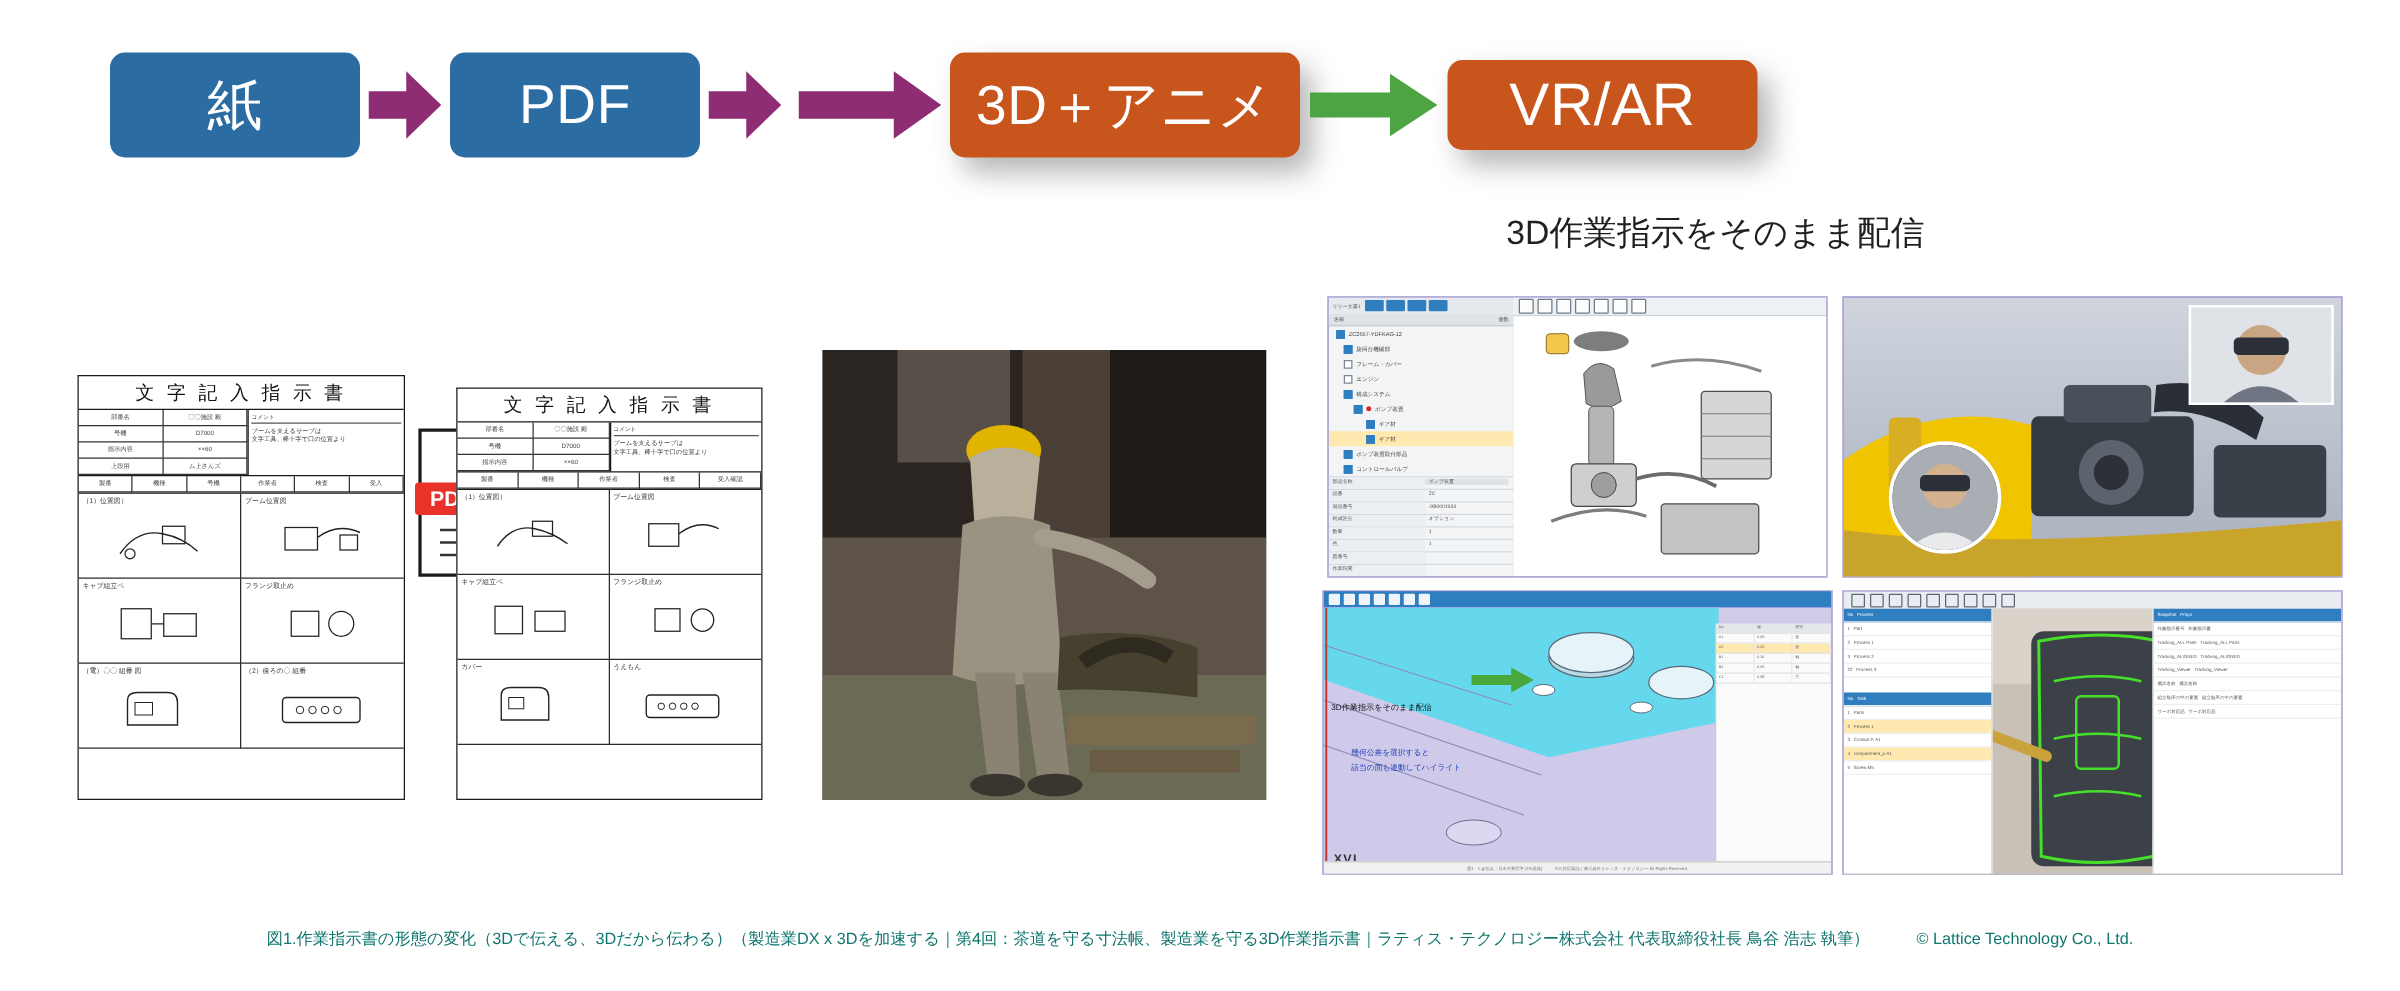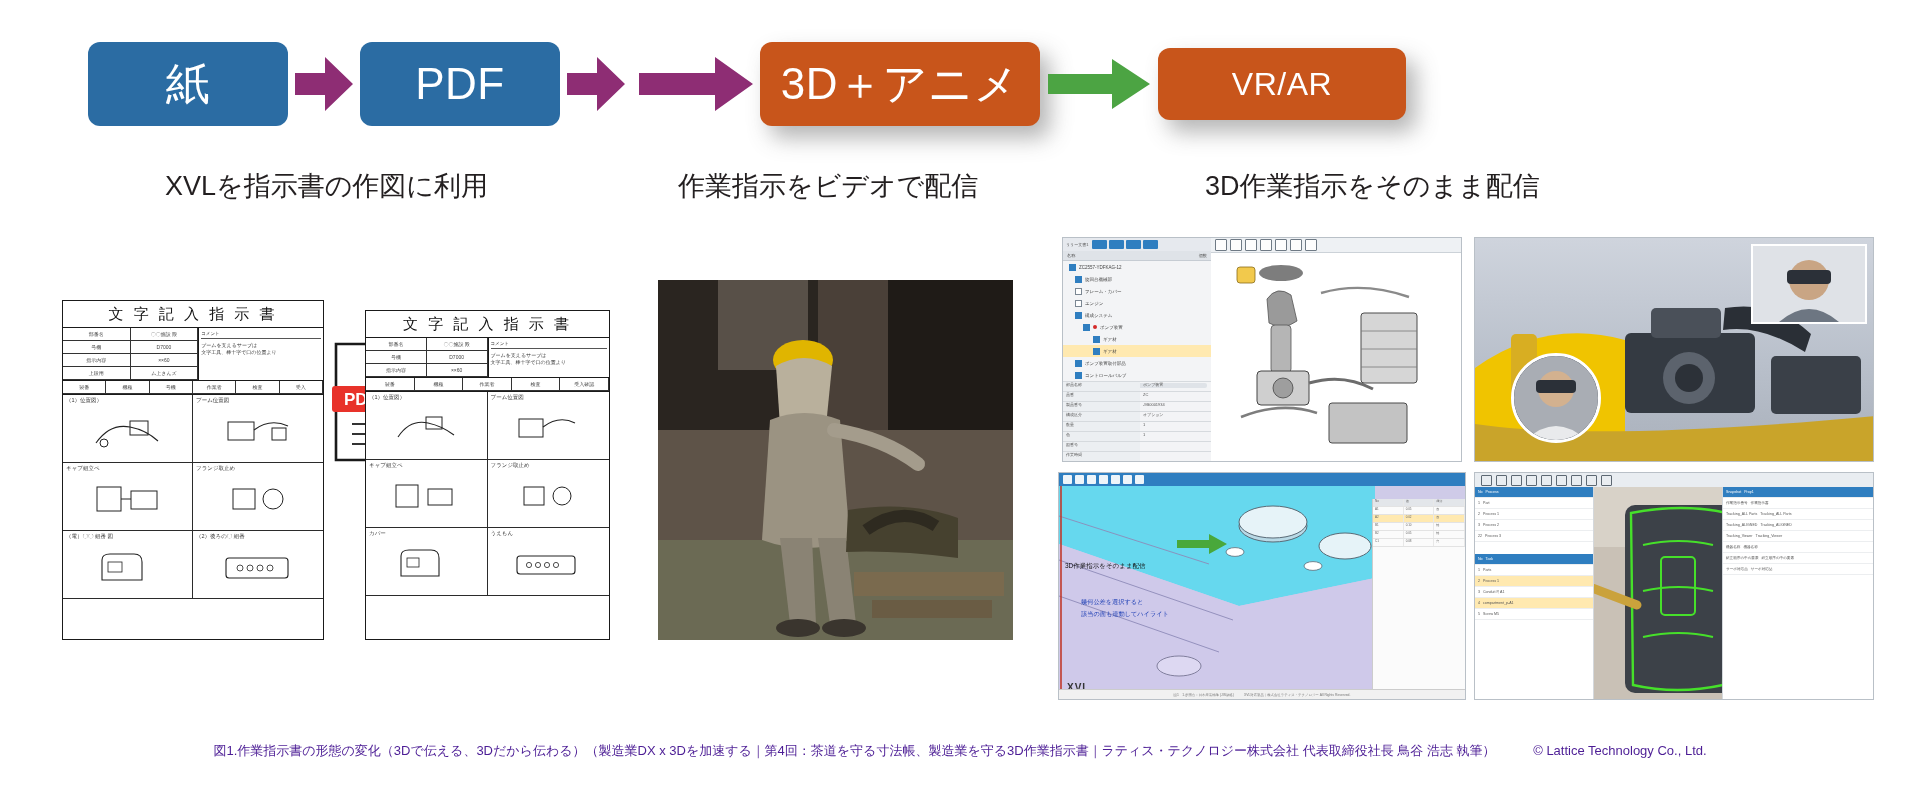--- a/index.html
+++ b/index.html
@@ -14,21 +14,21 @@
   .flow-box{
     border-radius:12px;display:flex;align-items:center;justify-content:center;
     color:#fff;font-weight:400;letter-spacing:.5px;box-sizing:border-box;
   }
   .flow-box.blue{background:#2B6CA3;}
   .flow-box.orange{background:#C8551B;box-shadow:10px 12px 22px rgba(90,90,90,.45);}
   .b-paper{width:200px;height:84px;font-size:44px;margin-left:88px;}
   .b-pdf{width:200px;height:84px;font-size:44px;}
   .b-video{width:200px;height:84px;font-size:44px;}
   .b-3d{width:280px;height:84px;font-size:44px;}
-  .b-vr{width:248px;height:72px;font-size:32px;}
+  .b-vr{width:248px;height:72px;font-size:48px;}
 
   .arrow{flex:0 0 auto;display:flex;align-items:center;justify-content:center;}
   .arrow svg{display:block;}
 
   
   .captions{position:absolute;left:0;top:168px;width:1920px;height:40px;}
   .cap{position:absolute;font-size:27px;color:#231f20;white-space:nowrap;}
   .cap1{left:165px;}
   .cap2{left:678px;}
   .cap3{left:1205px;}
@@ -108,21 +108,21 @@
   .ar-right{position:absolute;right:0;top:14px;width:150px;bottom:0;background:#fff;border-left:1px solid #d4d8dc;}
 
   
   .vr-scene{position:absolute;inset:0;background:linear-gradient(180deg,#cfd4dd 0%,#b9c0cb 55%,#a9b0bb 100%);}
   .vr-inset{position:absolute;right:6px;top:6px;width:112px;height:76px;background:#e8eaee;border:2px solid #fff;}
   .vr-bubble{position:absolute;left:36px;bottom:18px;width:84px;height:84px;border-radius:50%;
       background:#3c4450;border:3px solid #fff;overflow:hidden;}
 
   
   .footer{position:absolute;left:0;top:742px;width:1920px;text-align:center;
-      font-size:13px;color:#4c1d95;white-space:nowrap;}
+      font-size:13px;color:#0f766e;white-space:nowrap;}
   .footer .cr{margin-left:34px;}
 </style>
 </head>
 <body>
 
 <div class="flow">
 
   <div class="flow-box blue b-paper">
     <span>紙</span>
   </div>
@@ -159,22 +159,20 @@
         <path d="M2 18 H66 V3 L104 28 L66 53 V38 H2 Z" fill="#4CA443"></path>
       </svg>
   </div>
 
   <div class="flow-box orange b-vr">
     <span>VR/AR</span>
   </div>
 </div>
 
 <div class="captions">
-  <div class="cap cap1">XVLを指示書の作図に利用</div>
-  <div class="cap cap2">作業指示をビデオで配信</div>
   <div class="cap cap3">3D作業指示をそのまま配信</div>
 </div>
 
 <div class="stage">
 
   <div class="sheet sheet-a">
     <div class="hdr">文 字 記 入 指 示 書</div>
 
     <div style="display:flex;border-bottom:1.2px solid #1a1a1a;">
       <div style="width:52%;border-right:1.2px solid #1a1a1a;">

